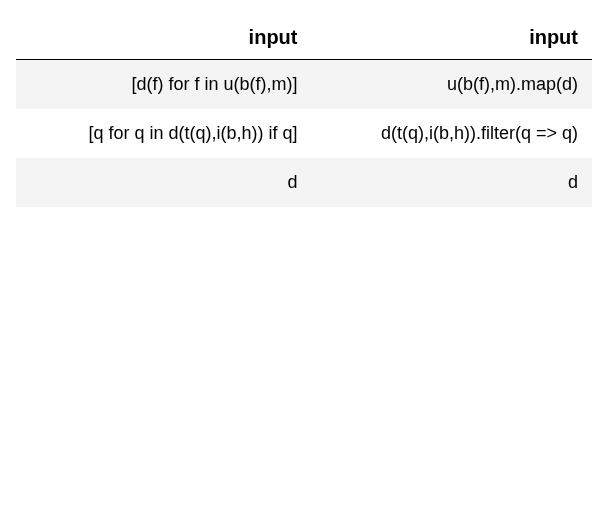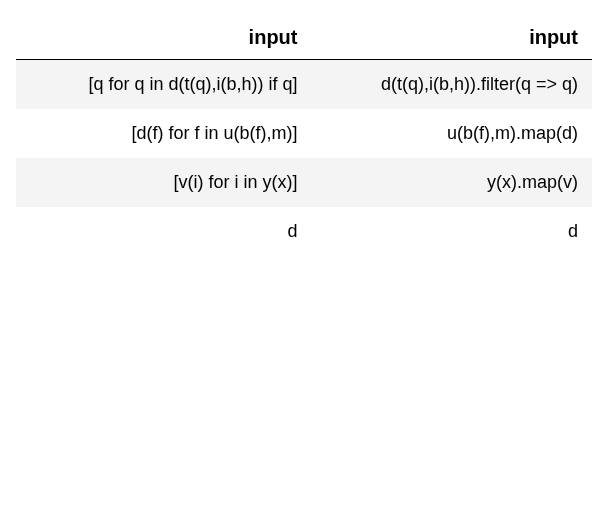--- a/index.html
+++ b/index.html
@@ -41,29 +41,25 @@
 
 <table>
   <thead>
     <tr>
       <th>input</th>
       <th>input</th>
     </tr>
   </thead>
   <tbody id="tbody">
       <tr>
-        <td>[q for q in d(t(q),i(b,h)) if q]</td>
-        <td>d(t(q),i(b,h)).filter(q =&gt; q)</td>
-      </tr>
-      <tr>
         <td>[d(f) for f in u(b(f),m)]</td>
         <td>u(b(f),m).map(d)</td>
       </tr>
       <tr>
-        <td>[v(i) for i in y(x)]</td>
-        <td>y(x).map(v)</td>
+        <td>[q for q in d(t(q),i(b,h)) if q]</td>
+        <td>d(t(q),i(b,h)).filter(q =&gt; q)</td>
       </tr>
       <tr>
         <td>d</td>
         <td>d</td>
       </tr>
     </tbody>
 </table>
 
 </body></html>

